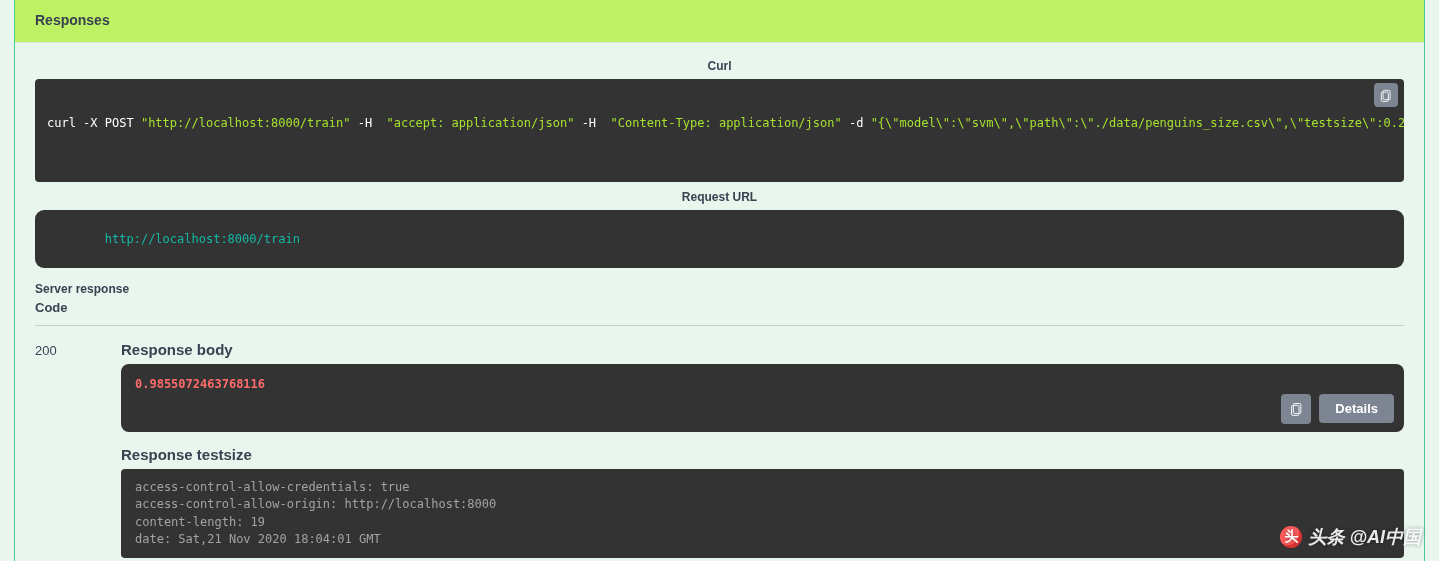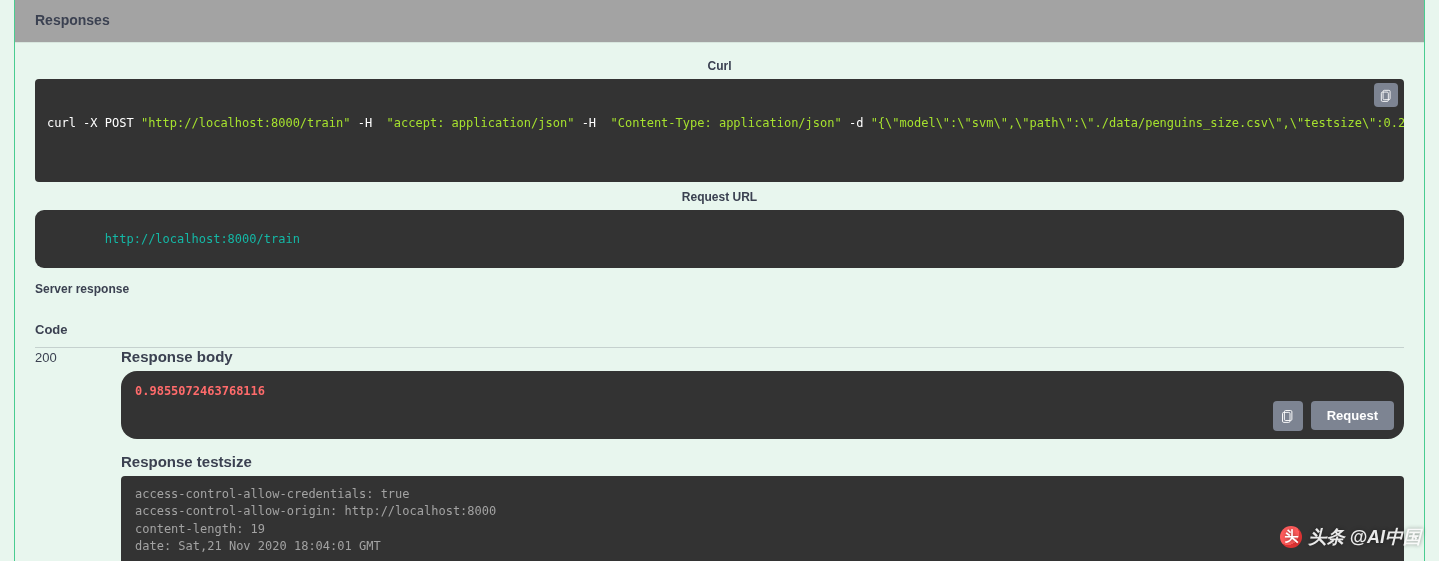--- a/index.html
+++ b/index.html
@@ -7,21 +7,21 @@
   .outer { width: 100%; height: 100%; background: #e8f6ee; padding: 0; position: relative; }
   .panel {
     margin: 0 14px;
     border-left: 1px solid #49cc90;
     border-right: 1px solid #49cc90;
     background: #e8f6ee;
     height: 100%;
     overflow: hidden;
   }
   .responses-bar {
-    background: #a3a3a3;
+    background: #bef264;
     border-bottom: 1px solid #d8e6de;
     padding: 12px 12px 14px 20px;
     margin-top: 0;
   }
   .responses-bar h4 {
     font-size: 14px;
     font-weight: 700;
     color: #3b4151;
   }
   .section-label {
@@ -56,37 +56,37 @@
     display: flex; align-items: center; justify-content: center;
     cursor: pointer;
   }
   .copy-btn svg { width: 14px; height: 14px; stroke: #fff; fill: none; stroke-width: 1.5; }
   .spacer8 { height: 8px; }
   .spacer14 { height: 14px; }
   .server-resp-label {
     font-size: 12px;
     color: #3b4151;
     font-weight: 600;
-    margin: 14px 0 26px 0;
+    margin: 14px 0 4px 0;
   }
   .resp-table-head {
     display: flex;
     border-bottom: 1px solid rgba(59,65,81,.2);
     padding: 0 0 10px 0;
-    margin-bottom: 0;
+    margin-bottom: 15px;
   }
   .col-code { width: 86px; font-size: 13px; font-weight: 700; color: #3b4151; }
   .col-details { flex: 1; font-size: 13px; font-weight: 700; color: #3b4151; }
   .resp-row { display: flex; }
   .resp-code-val { width: 86px; font-size: 13px; color: #3b4151; padding-top: 2px; }
   .resp-details { flex: 1; }
   .sub-label { font-size: 15px; color: #3b4151; font-weight: 600; margin-bottom: 6px; }
   .respbody-block {
     background: #333333;
-    border-radius: 16px;
+    border-radius: 8px;
     padding: 10px 28px 10px 14px;
     position: relative;
     min-height: 68px;
   }
   .respbody-block .value {
     font-family: "Consolas","Menlo",monospace;
     font-size: 12px;
     color: #ff6b6b;
     font-weight: 600;
     white-space: pre;
@@ -185,21 +185,21 @@
           <div class="sub-label">Response body</div>
           <div class="respbody-block">
             <span class="value">0.9855072463768116</span>
             <div class="respbody-actions">
               <div class="small-copy-btn">
                 <svg viewBox="0 0 24 24">
                     <rect x="7" y="4" width="12" height="16" rx="2"></rect>
                     <rect x="4" y="7" width="12" height="16" rx="2"></rect>
                   </svg>
               </div>
-              <button class="download-btn">Request</button>
+              <button class="download-btn">Details</button>
             </div>
           </div>
 
           <div class="spacer14"></div>
           <div class="sub-label">Response testsize</div>
           <div class="headers-block">
             <div class="line">access-control-allow-credentials: true</div>
             <div class="line">access-control-allow-origin: http://localhost:8000</div>
             <div class="line">content-length: 19</div>
             <div class="line">date: Sat,21 Nov 2020 18:04:01 GMT</div>

